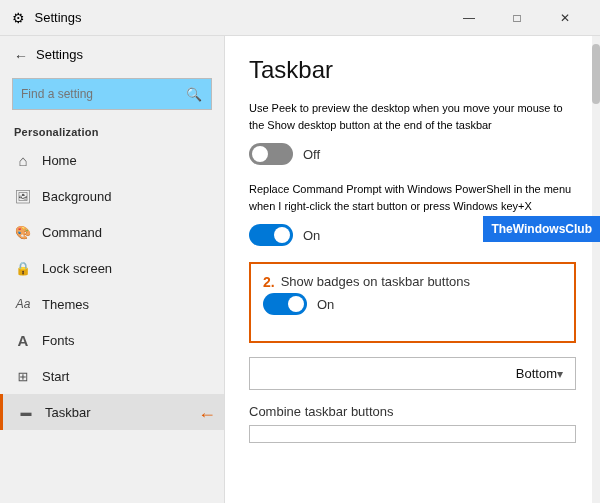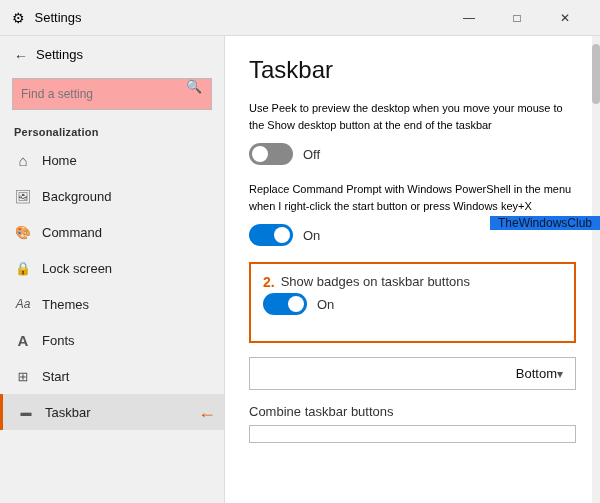--- a/index.html
+++ b/index.html
@@ -63,23 +63,23 @@
       font-size: 13px;
     }
     .back-arrow {
       font-size: 14px;
       color: #333;
     }
     .search-box {
       margin: 6px 12px 8px 12px;
       display: flex;
       border: 1px solid #bbb;
-      background: #fca5a5;
+      background: #7dd3fc;
       height: 32px;
-      padding: 0 8px;
+      padding: 8px 8px;
     }
     .search-input {
       border: none;
       outline: none;
       flex: 1;
       font-size: 12px;
       background: transparent;
     }
     .search-icon-box {
       color: #555;
@@ -213,24 +213,24 @@
     .dropdown-arrow {
       font-size: 12px;
       color: #555;
     }
 
     .watermark {
       position: absolute;
       top: 180px;
       right: 0;
       background: #1a73e8;
-      color: #0f172a;
+      color: #ffffff;
       font-size: 12px;
-      font-weight: 400;
-      padding: 0 8px;
+      font-weight: 700;
+      padding: 6px 8px;
       z-index: 10;
     }
 
     .scrollbar-track {
       position: absolute;
       right: 0;
       top: 0;
       bottom: 0;
       width: 8px;
       background: #f0f0f0;

